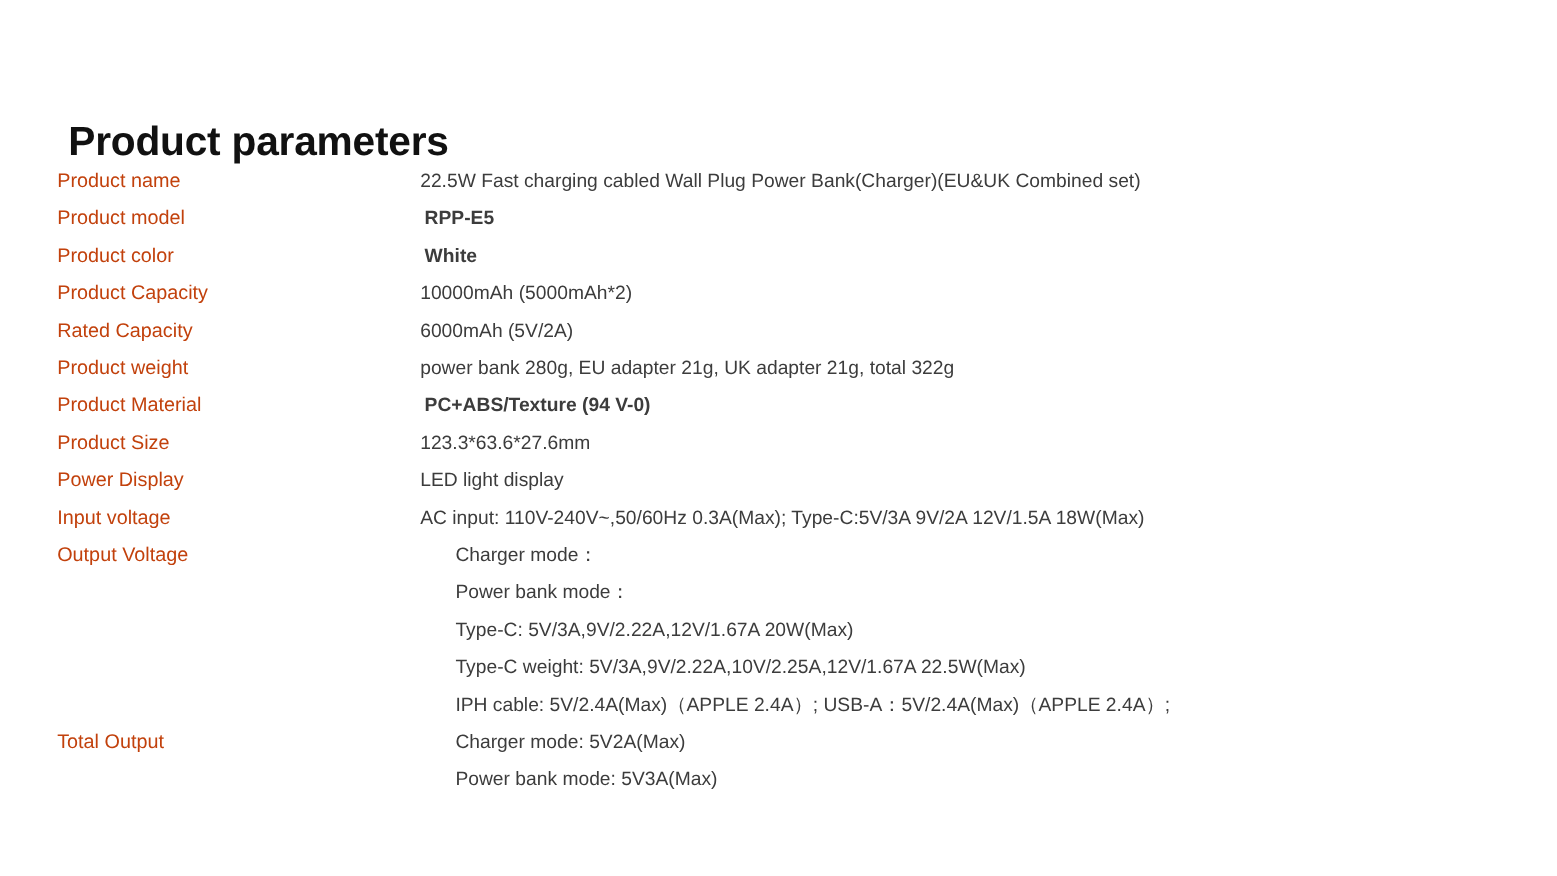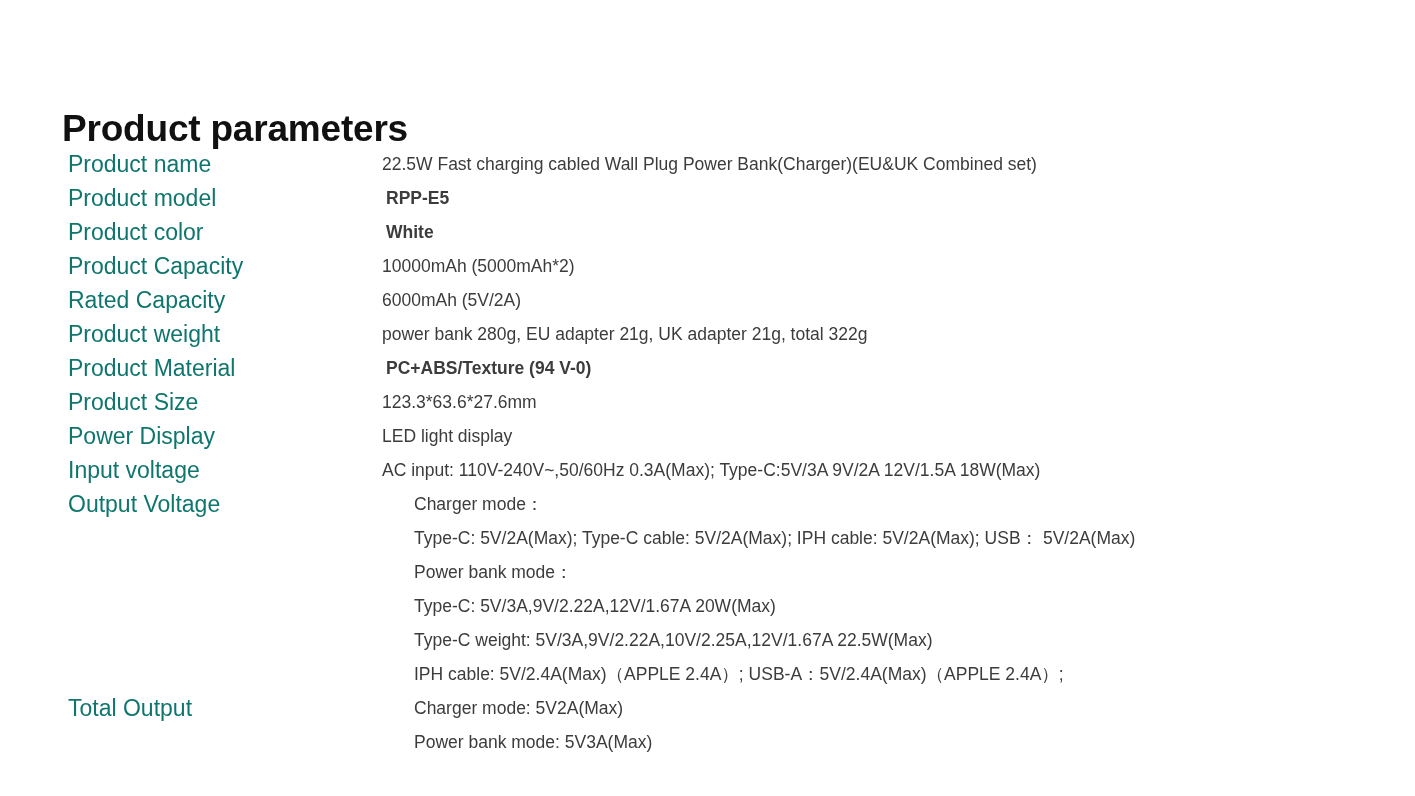--- a/index.html
+++ b/index.html
@@ -40,25 +40,25 @@
   .spec-row {
     display: flex;
     align-items: flex-start;
     height: 34px;
   }
   .spec-row.multiline {
     height: auto;
   }
   .spec-label {
     flex: 0 0 382px;
-    padding-left: 68px;
+    padding-left: 52px;
     box-sizing: border-box;
-    font-size: 23px;
+    font-size: 18px;
     line-height: 34px;
-    color: #0f766e;
+    color: #c2410c;
     white-space: nowrap;
   }
   .spec-value {
     flex: 1 1 auto;
     font-size: 17.5px;
     line-height: 34px;
     color: #3c3c3c;
     white-space: nowrap;
   }
   
@@ -130,21 +130,20 @@
 
     <div class="spec-row">
       <div class="spec-label">Input voltage</div>
       <div class="spec-value">AC input: 110V-240V~,50/60Hz 0.3A(Max); Type-C:5V/3A 9V/2A 12V/1.5A 18W(Max)</div>
     </div>
 
     <div class="spec-row multiline">
       <div class="spec-label">Output Voltage</div>
       <div class="spec-value">
         <div class="value-line indented">Charger mode：</div>
-        <div class="value-line">Type-C: 5V/2A(Max); Type-C cable: 5V/2A(Max); IPH cable: 5V/2A(Max); USB：  5V/2A(Max)</div>
         <div class="value-line">Power bank mode：</div>
         <div class="value-line">Type-C: 5V/3A,9V/2.22A,12V/1.67A 20W(Max)</div>
         <div class="value-line">Type-C weight: 5V/3A,9V/2.22A,10V/2.25A,12V/1.67A 22.5W(Max)</div>
         <div class="value-line">IPH cable: 5V/2.4A(Max)（APPLE 2.4A）; USB-A：5V/2.4A(Max)（APPLE 2.4A）;</div>
       </div>
     </div>
 
     <div class="spec-row multiline">
       <div class="spec-label">Total Output</div>
       <div class="spec-value">

